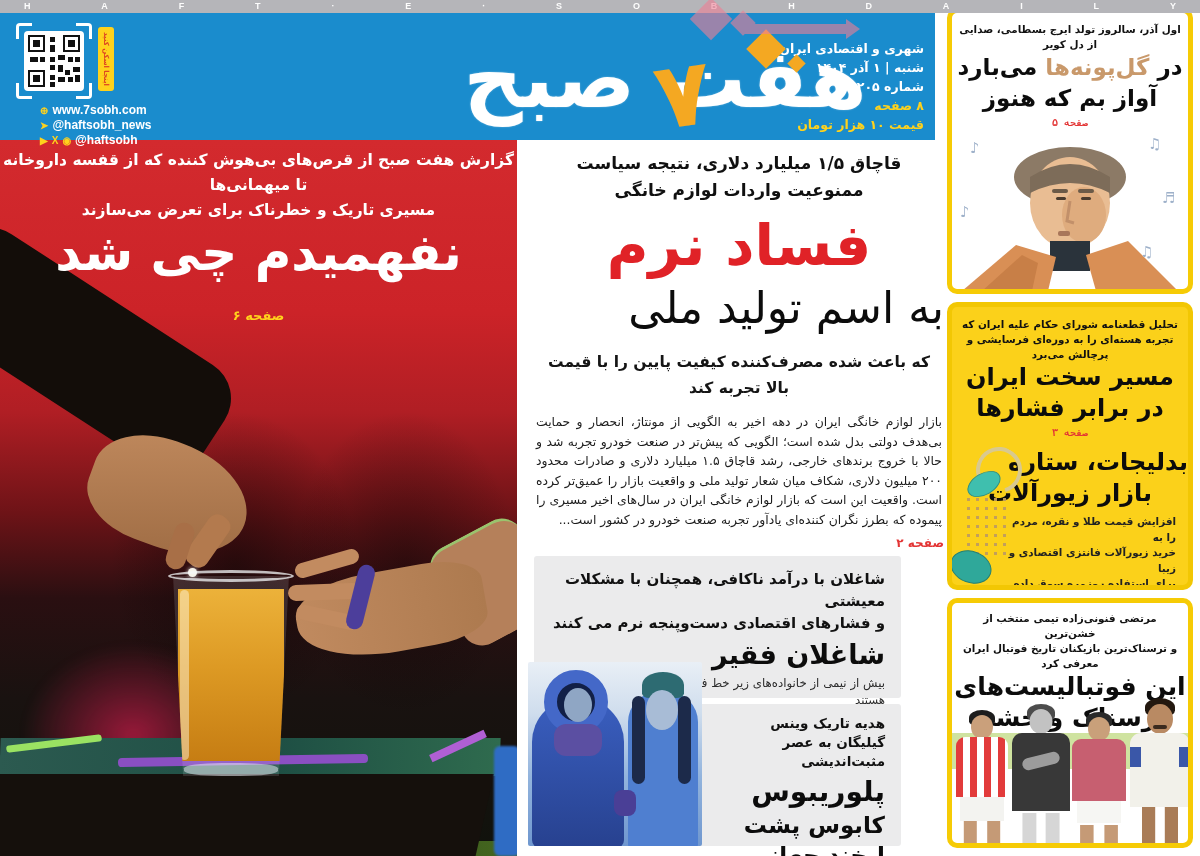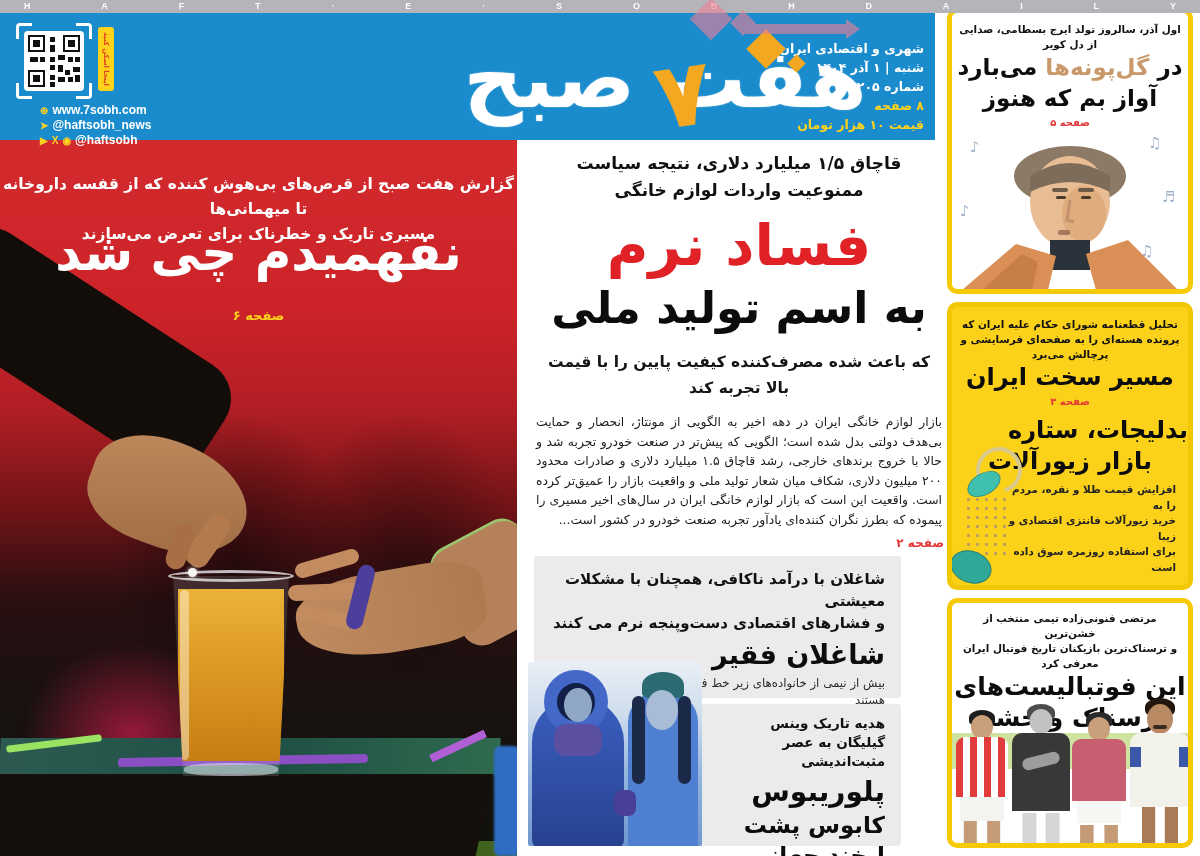--- a/index.html
+++ b/index.html
@@ -42,21 +42,21 @@
   .mast-info p { font-size:12.5px; font-weight:bold; color:#fff; line-height:19px; }
   .mast-info p.yellow { color:#ffd21c; }
 
   
   .photo { position:absolute; left:0; top:140px; width:517px; height:716px; overflow:hidden;
     background:linear-gradient(180deg,#d32a2e 0%,#cc2328 24%,#b01e24 38%,#6e1317 52%,#2a0f11 64%,#191210 78%,#10120c 100%); }
   .ph-shadow { position:absolute; border-radius:50%; }
   .ph-sh1 { left:110px; top:270px; width:250px; height:310px; background:radial-gradient(ellipse, rgba(12,5,5,.55), transparent 70%); }
   .ph-sh2 { left:290px; top:270px; width:230px; height:310px; background:radial-gradient(ellipse, rgba(14,6,6,.45), transparent 70%); }
   .ph-glow { position:absolute; left:18px; top:500px; width:230px; height:190px; background:radial-gradient(ellipse, rgba(238,30,86,.6), transparent 68%); filter:blur(4px); }
-  .ph-kicker { position:absolute; top:32px; left:0; right:0; text-align:center; color:#fff; font-size:15.5px; font-weight:bold; line-height:25px; z-index:5; }
+  .ph-kicker { position:absolute; top:8px; left:0; right:0; text-align:center; color:#fff; font-size:15.5px; font-weight:bold; line-height:25px; z-index:5; }
   .ph-headline { position:absolute; top:84px; left:0; right:0; text-align:center; color:#fff; font-size:50px; font-weight:bold; z-index:5; }
   .ph-ref { position:absolute; top:168px; left:0; right:0; text-align:center; color:#ffd21c; font-size:13px; font-weight:bold; z-index:5; }
   .sleeveL { position:absolute; left:-80px; top:150px; width:320px; height:118px; background:#130d09; border-radius:40px; transform:rotate(33deg); }
   .handL { position:absolute; left:88px; top:302px; width:162px; height:106px; background:linear-gradient(160deg,#c18a5e,#9c6a42); border-radius:50% 60% 55% 45%; transform:rotate(20deg); }
   .fingL1 { position:absolute; left:196px; top:372px; width:24px; height:58px; background:#b37a4e; border-radius:10px; transform:rotate(35deg); }
   .fingL2 { position:absolute; left:170px; top:382px; width:20px; height:48px; background:#a86f47; border-radius:10px; transform:rotate(18deg); }
   .pill { position:absolute; left:188px; top:428px; width:9px; height:9px; background:#f6f4ec; border-radius:50%; box-shadow:0 0 4px rgba(255,255,255,.8); z-index:6; }
   .glass { position:absolute; left:168px; top:436px; width:126px; height:200px; clip-path:polygon(4% 0,96% 0,88% 100%,12% 100%); background:rgba(225,232,238,.14); z-index:5; }
   .glass .liquid { position:absolute; left:10px; right:10px; top:13px; bottom:15px; background:linear-gradient(180deg,#ecb23a 0%,#dd9a24 45%,#c67d13 100%); }
   .glass .shine { position:absolute; left:12px; top:14px; bottom:16px; width:9px; background:rgba(255,250,235,.45); border-radius:5px; }
@@ -74,21 +74,21 @@
   .stickP { position:absolute; left:118px; top:616px; width:250px; height:9px; background:#8a4fc2; border-radius:4px; transform:rotate(-1deg); z-index:3; }
   .stickP2 { position:absolute; left:428px; top:602px; width:60px; height:8px; background:#b05fd4; transform:rotate(-25deg); z-index:3; }
   .tableFront { position:absolute; left:0; top:634px; width:494px; height:88px; background:#15100c; clip-path:polygon(0 0,100% 0,96% 100%,0 100%); z-index:3; }
   .grass { position:absolute; left:0; top:701px; width:517px; height:15px; background:linear-gradient(90deg,#1d2e12,#2f4c1c 70%,#47691f); z-index:2; }
   .jeans { position:absolute; left:494px; top:606px; width:26px; height:110px; background:#2f6cc4; border-radius:6px; filter:blur(1px); z-index:4; }
 
   
   .story-main { position:absolute; left:534px; top:150px; width:410px; text-align:center; }
   .sm-kicker { font-size:17px; font-weight:bold; color:#101010; line-height:27px; }
   .sm-hred { font-size:57px; font-weight:bold; color:#e02227; line-height:70px; margin-top:6px; }
-  .sm-hblack { font-size:44px; font-weight:bold; color:#0c0c0c; line-height:56px; }
+  .sm-hblack { font-size:44px; font-weight:normal; color:#0c0c0c; line-height:56px;text-align:right; }
   .sm-deck { font-size:15.5px; font-weight:bold; color:#151515; line-height:26px; margin-top:13px; }
   .sm-body { font-size:12.4px; color:#1c1c1c; line-height:19.5px; text-align:justify; margin:11px 2px 0; }
   .sm-ref { text-align:right; color:#e33535; font-size:12px; font-weight:bold; margin-top:7px; }
 
   .graybox { position:absolute; left:534px; width:367px; background:#ebebec; border-radius:3px; text-align:right; }
   .story-workers { top:556px; height:142px; padding:12px 16px 0; }
   .gw-kicker { font-size:15px; font-weight:bold; color:#111; line-height:22px; }
   .gw-headline { font-size:27px; font-weight:bold; color:#0c0c0c; line-height:34px; margin-top:4px; }
   .gw-deck { font-size:11.8px; color:#2c2c2c; line-height:17px; margin-top:3px; }
   .gw-ref { color:#e33535; font-size:10.5px; font-weight:bold; margin-top:2px; }
@@ -112,21 +112,21 @@
   .face2 { position:absolute; left:118px; top:28px; width:32px; height:40px; border-radius:50%; background:#a8bcd6; }
 
   
   .rbox { position:absolute; left:904px; width:246px; background:#fff; border:5px solid #f6cb05; border-radius:10px; text-align:center; overflow:hidden;margin-left:43px; }
   .rbox1 { top:8px; height:286px; padding-top:9px; }
   .rbox2 { top:302px; height:288px; background:#fbd11a; border-color:#f2c703; padding-top:10px; }
   .rbox3 { top:598px; height:250px; padding-top:8px; }
   .r-kicker { font-size:10.4px; font-weight:bold; color:#111; line-height:15px; padding:0 7px; }
   .r-h { font-size:23px; font-weight:bold; color:#0c0c0c; line-height:31px; }
   .r-h .accent { color:#c9996b; }
-  .r-ref { color:#e33535; font-size:10px; font-weight:bold; margin-top:3px; }
+  .r-ref { color:#e33535; font-size:10px; font-weight:bold; margin-top:3px;font-family:Liberation Mono, monospace; }
   .portrait { position:relative; width:100%; height:158px; margin-top:4px; }
   .r2-h { font-size:24px; font-weight:bold; color:#0c0c0c; line-height:31px; }
   .r2-deck { font-size:10.4px; font-weight:bold; color:#222; line-height:15.5px; padding-left:52px; text-align:right; padding-right:12px; position:relative; z-index:2; }
   .jewelry { position:absolute; left:2px; top:140px; width:70px; height:148px; z-index:1; }
   .jw-ring { position:absolute; left:22px; top:0; width:46px; height:46px; border-radius:50%; border:4px solid #d9c98f; border-bottom-color:transparent; transform:rotate(28deg); }
   .jw-leaf1 { position:absolute; left:12px; top:26px; width:36px; height:22px; background:#3fbfae; border-radius:50%; transform:rotate(-30deg); border:1px solid #2d8f84; }
   .jw-chain { position:absolute; left:10px; top:48px; width:46px; height:62px; background-image:radial-gradient(circle 2.6px, #bf9c5e 55%, transparent 60%); background-size:9px 9px; opacity:.95; }
   .jw-leaf2 { position:absolute; left:-4px; top:104px; width:42px; height:32px; background:#2fa89a; border-radius:50%; transform:rotate(20deg); border:1px solid #237f73; }
   .players { position:absolute; left:0; right:0; bottom:0; height:142px; }
   .pitch { position:absolute; left:0; top:32px; width:100%; height:36px; background:#cfe3a0; }
@@ -356,23 +356,24 @@
         <path d="M10,158 L64,112 L104,124 L96,158 Z" fill="#d98f55"></path>
         <path d="M226,158 L176,108 L134,122 L144,158 Z" fill="#d98f55"></path>
         <path d="M30,158 L70,122 L86,130 L80,158 Z" fill="#c87f47"></path>
       </svg>
     </div>
   </div>
 
   <div class="rbox rbox2">
     <div class="r-kicker">
       <div>تحلیل قطعنامه شورای حکام علیه ایران که</div>
-      <div>پرونده هسته‌ای را به صفحه‌ای فرسایشی و پرچالش می‌برد</div>
+      <div>تجربه هسته‌ای را به دوره‌ای فرسایشی و پرچالش می‌برد</div>
     </div>
     <div class="r2-h">مسیر سخت ایران</div>
+    <div class="r2-h">در برابر فشارها</div>
     <div class="r-ref">صفحه ۳</div>
     <div class="r2-h" style="margin-top:8px;text-align:right;">بدلیجات، ستاره</div>
     <div class="r2-h">بازار زیورآلات</div>
     <div class="r2-deck" style="margin-top:5px;">
       <div>افزایش قیمت طلا و نقره، مردم را به</div>
       <div>خرید زیورآلات فانتزی اقتصادی و زیبا</div>
       <div>برای استفاده روزمره سوق داده است</div>
     </div>
 
     <div class="jewelry">

